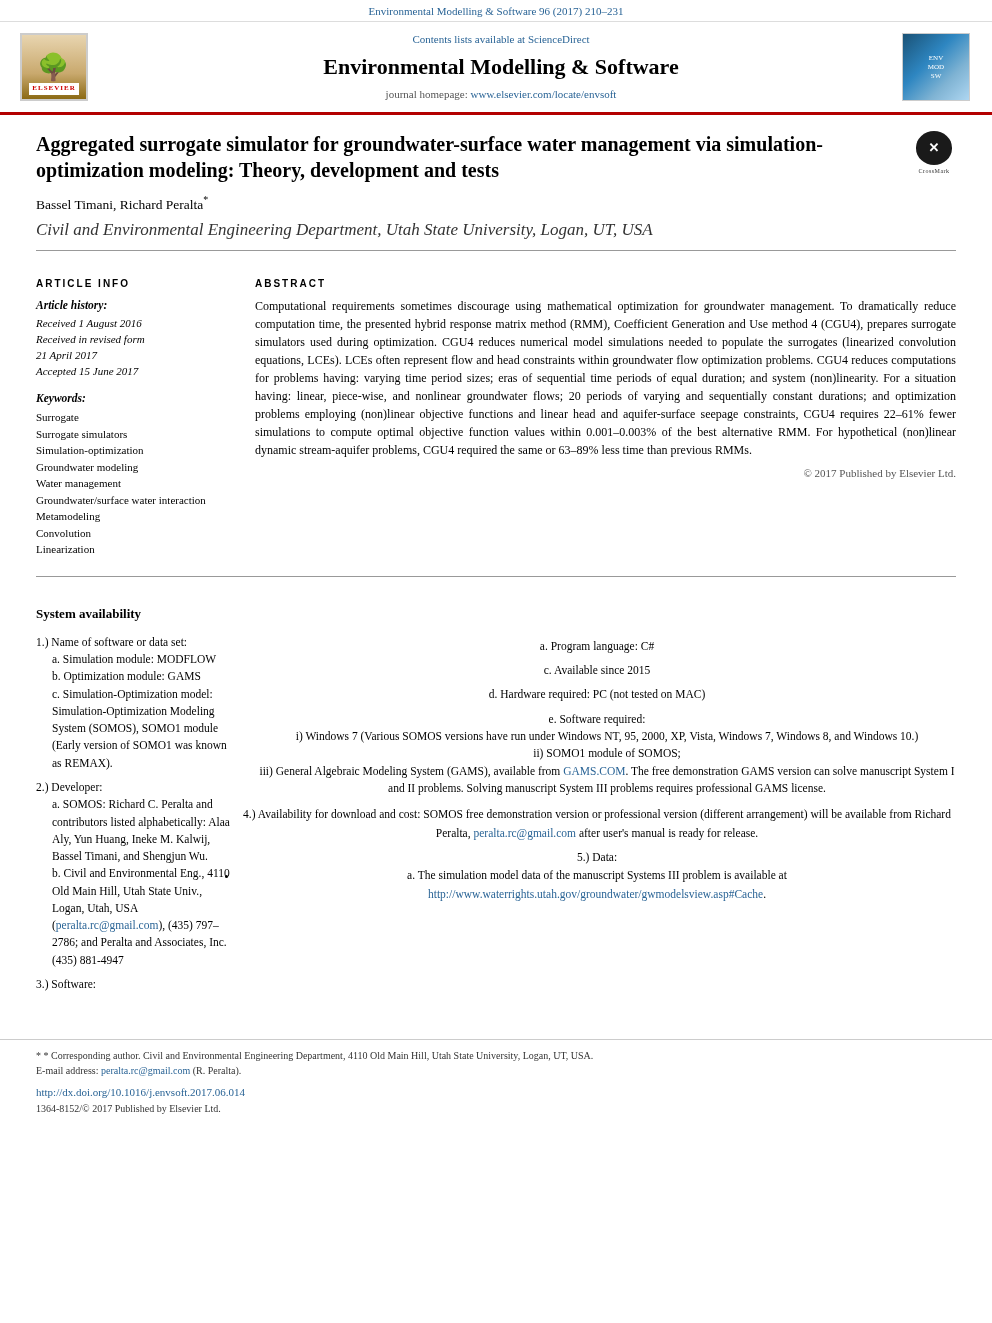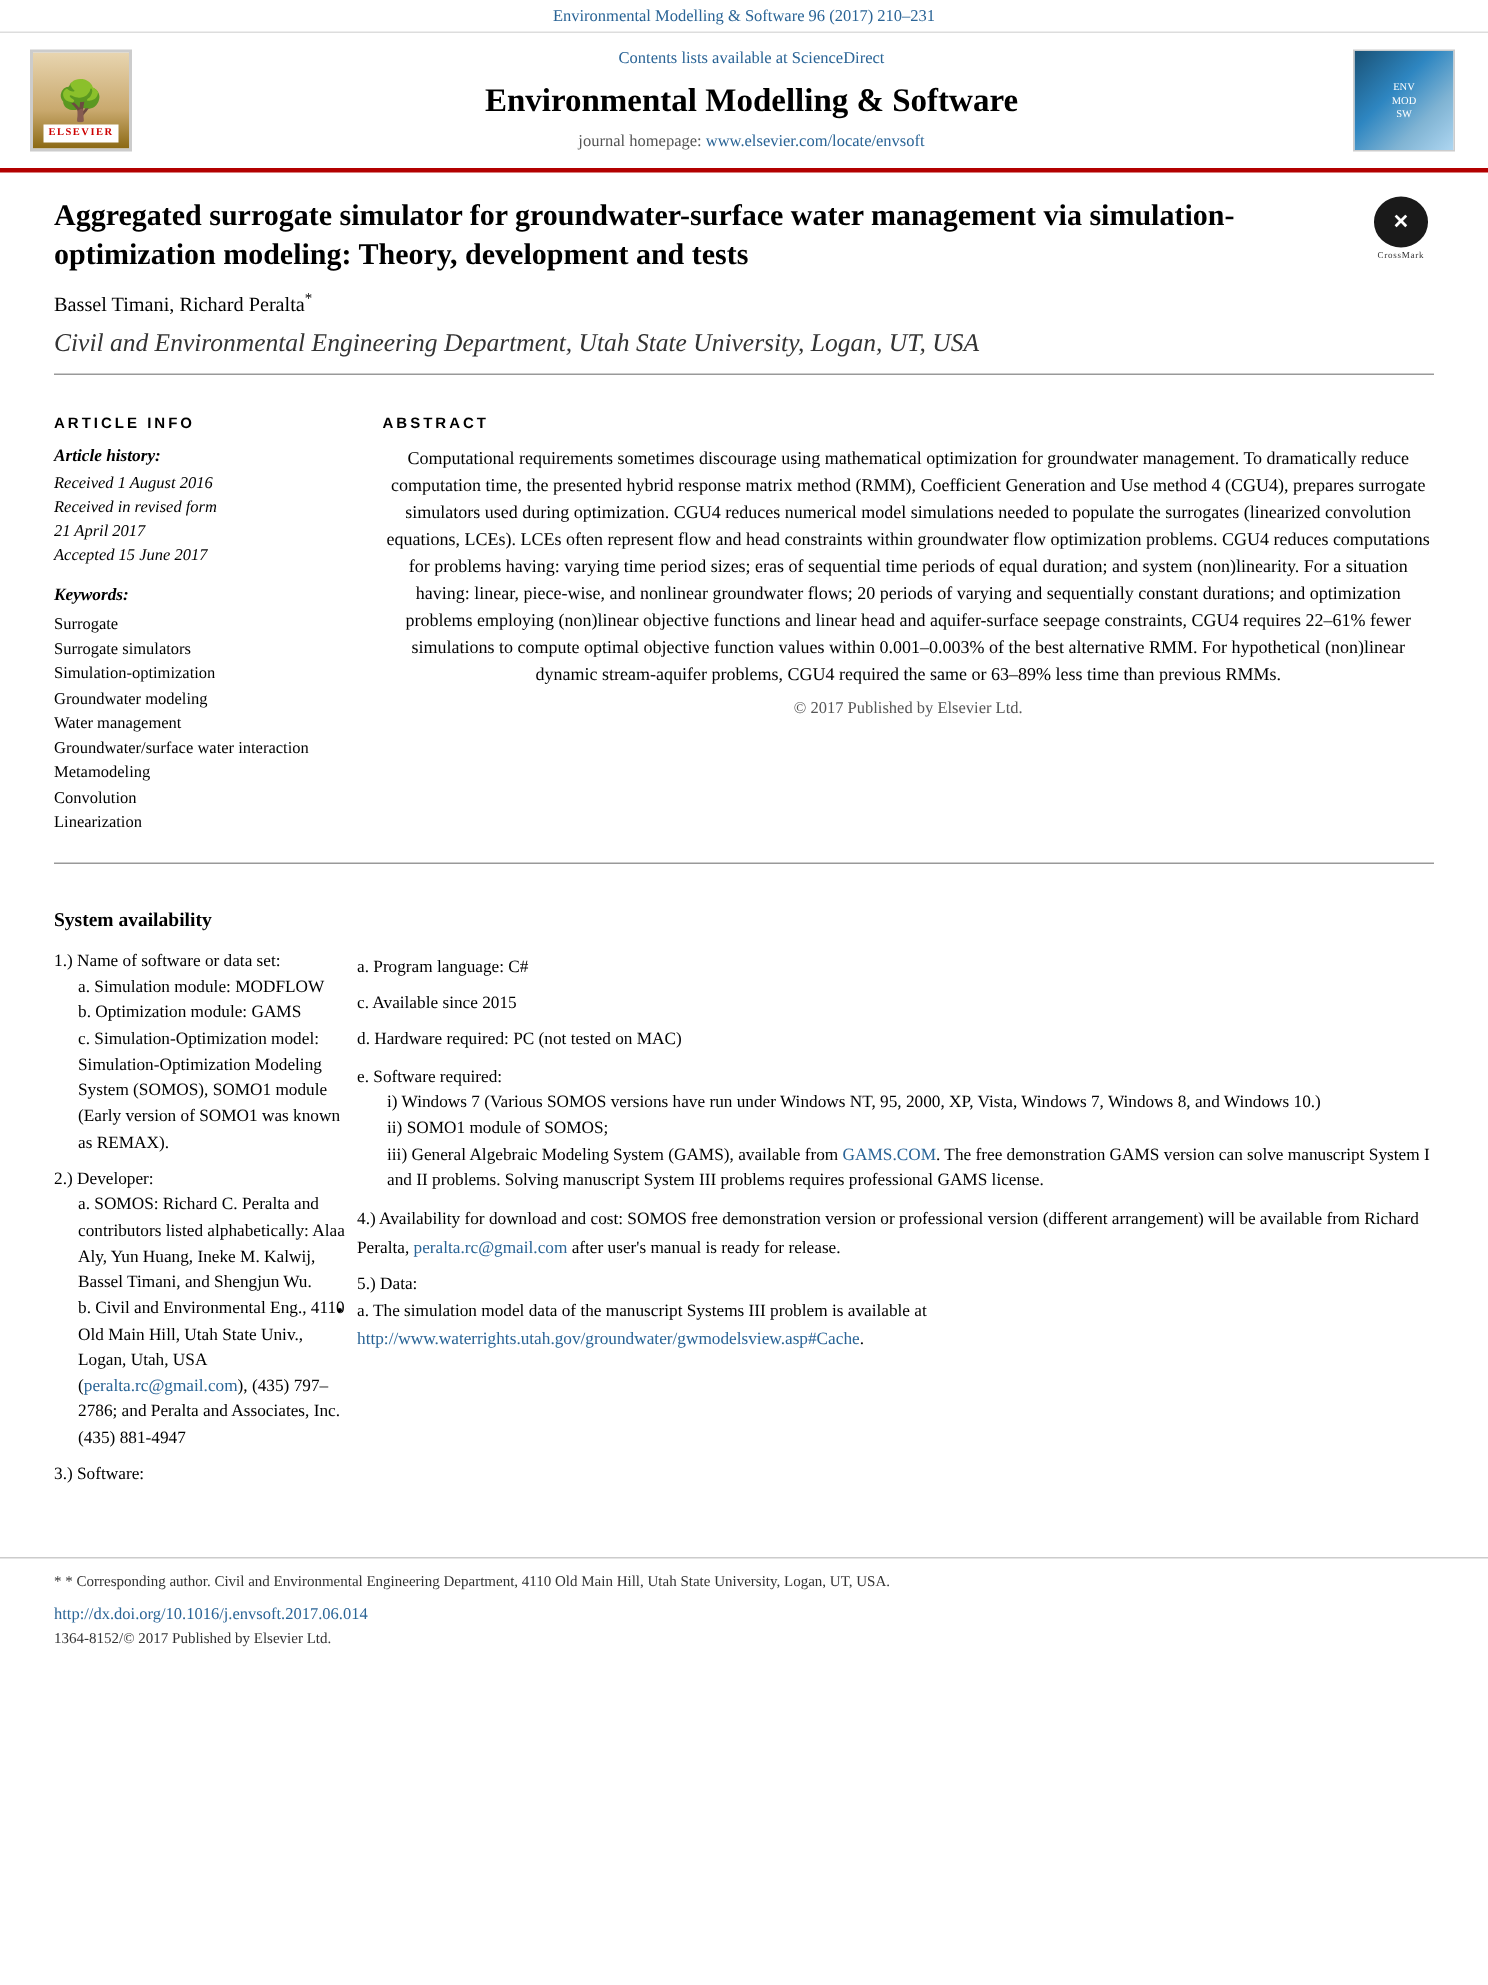--- a/index.html
+++ b/index.html
@@ -228,41 +228,41 @@
     }
 
     .abstract-text {
       font-size: 12px;
       line-height: 1.5;
       color: #000;
       text-align: justify;
     }
     .abstract-text p {
       margin-bottom: 4px;
-      text-align: center;
     }
     .copyright {
       font-size: 11px;
       color: #555;
       margin-top: 6px;
       text-align: right;
     }
 
     
     .sys-avail-section {
       margin-top: 28px;
       display: flex;
       gap: 7px;
     }
     .sys-avail-left {
       width: 195px;
       flex-shrink: 0;
     }
     .sys-avail-right {
       flex: 1;
+      text-align: center;
     }
     .sys-avail-title {
       font-weight: bold;
       font-size: 13px;
       margin-bottom: 10px;
     }
 
     .numbered-list {
       list-style: none;
       padding: 0;
@@ -468,17 +468,22 @@
       </div>
     </div>
   </div>
 </div>
 
 <div class="page-footer">
   <div class="footer-note">
     <span>* </span>
     <span>* Corresponding author. Civil and Environmental Engineering Department, 4110 Old Main Hill, Utah State University, Logan, UT, USA.</span>
   </div>
+  <div class="footer-note">
+    <span>E-mail address:</span>
+    <a href="#" class="link-blue">peralta.rc@gmail.com</a>
+    <span>(R. Peralta).</span>
+  </div>
   <div style="margin-top:6px;">
     <a href="#" class="link-blue" style="display:block;font-size:11px;">http://dx.doi.org/10.1016/j.envsoft.2017.06.014</a>
     <span class="footer-issn">1364-8152/© 2017 Published by Elsevier Ltd.</span>
   </div>
 </div>
 
 </body></html>

